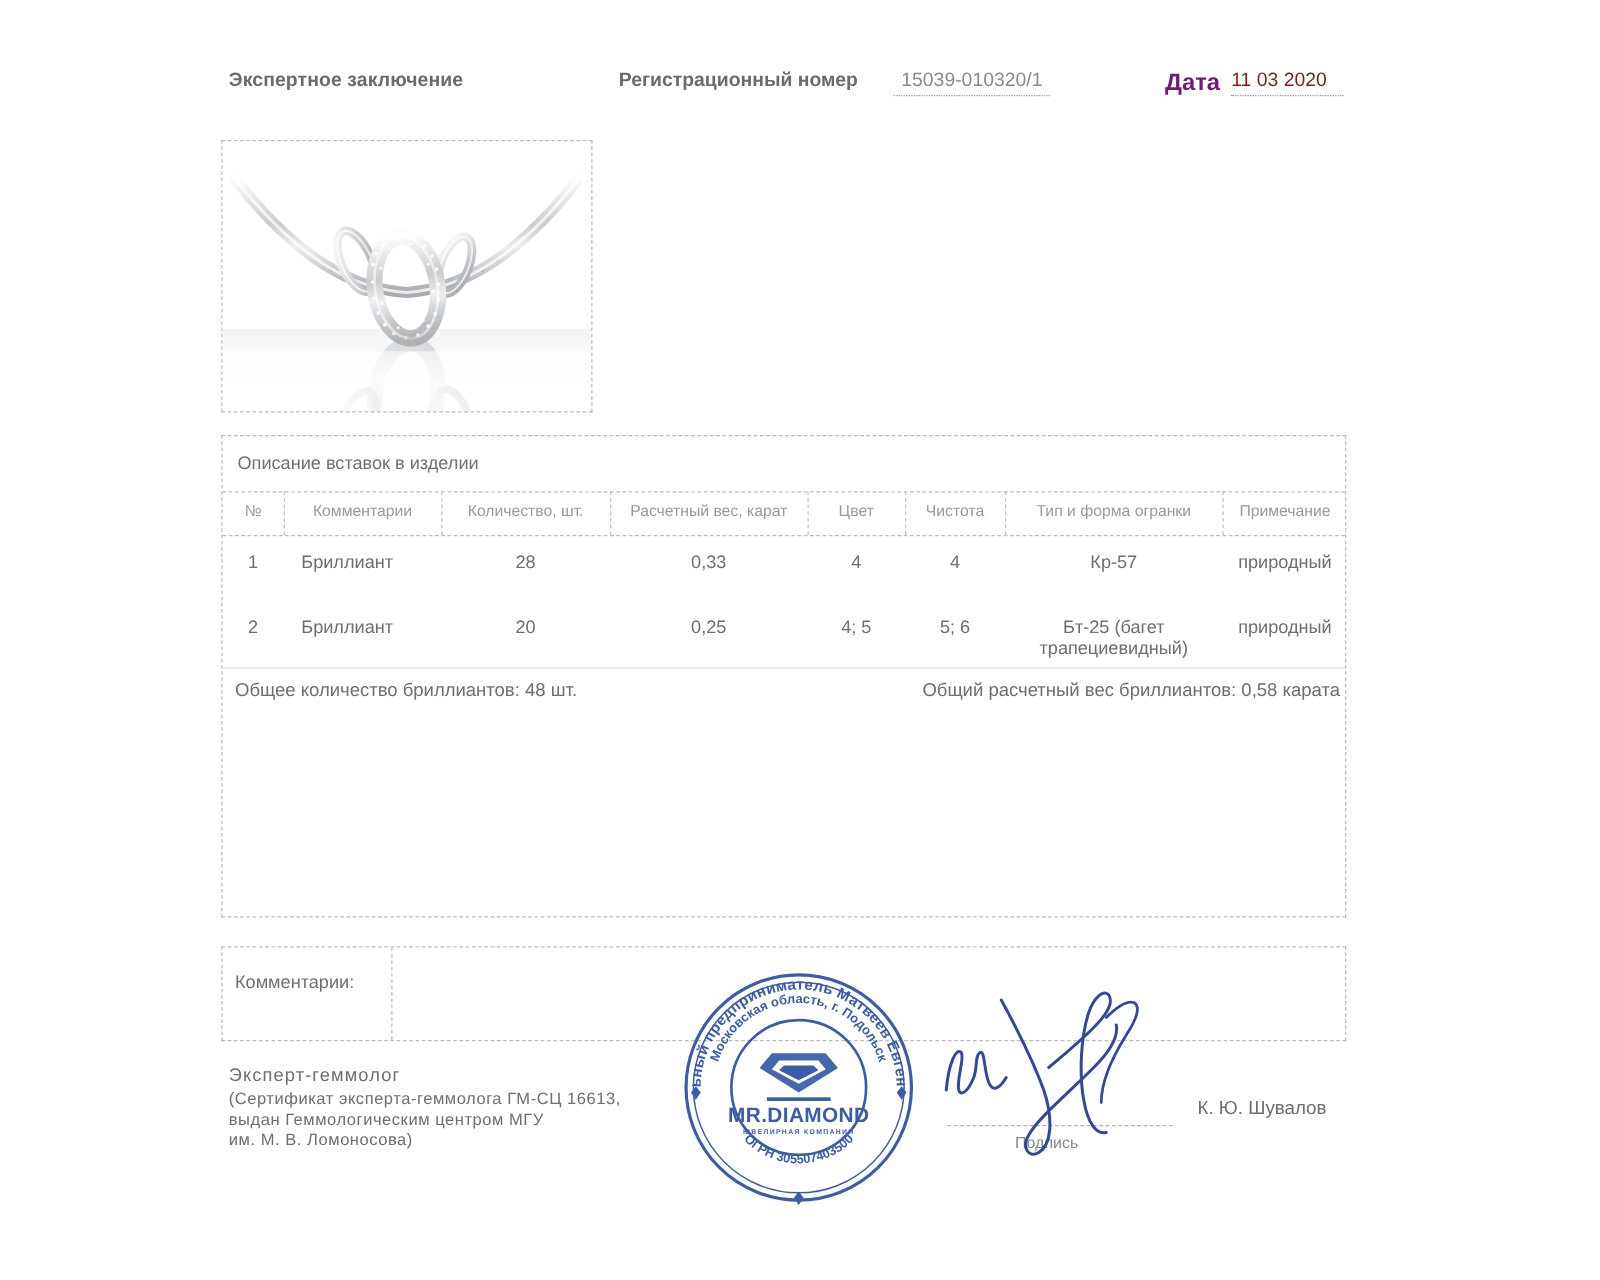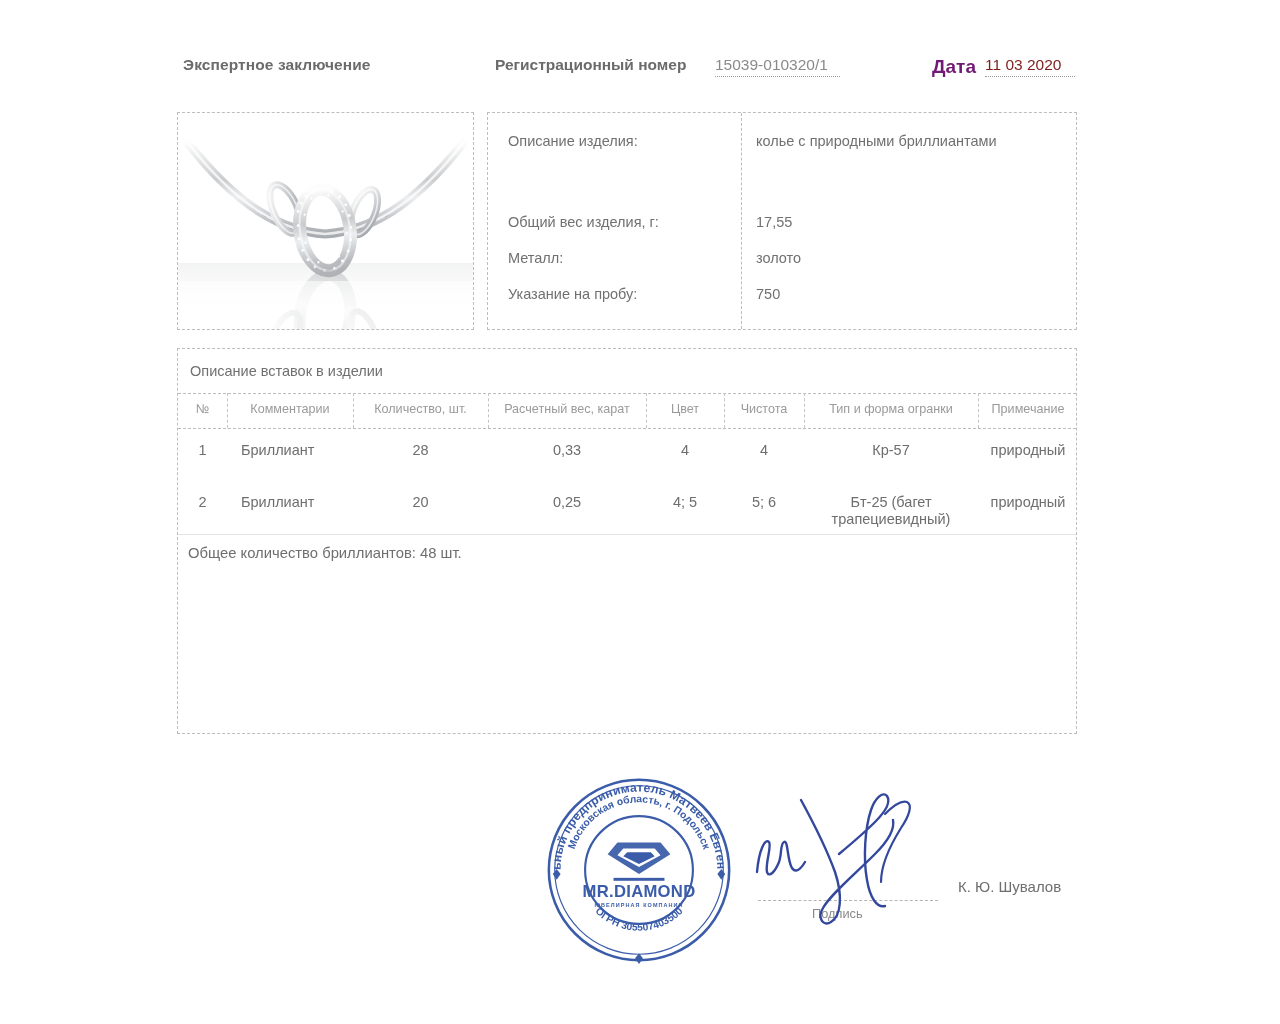--- a/index.html
+++ b/index.html
@@ -49,21 +49,21 @@
   }
   .hdr-reg-value {
     position: absolute;
     left: 538px;
     top: 0;
     font-size: 15.5px;
     color: #8a8a8a;
     border-bottom: 1px dotted #9a9a9a;
     padding-bottom: 2px;
     min-width: 125px;
-    text-align: left;
+    text-align: center;
   }
   .hdr-date-label {
     position: absolute;
     left: 755px;
     top: 0;
     font-size: 19px;
     font-weight: bold;
     color: #701a75;
   }
   .hdr-date-value {
@@ -408,35 +408,20 @@
         </g>
         <g transform="translate(186,99) rotate(22)">
           <ellipse cx="0" cy="0" rx="11" ry="24" fill="none" stroke="url(#metal2)" stroke-width="6"></ellipse>
         </g>
       </g>
       <rect x="0" y="150" width="295" height="66" fill="url(#reflfade)" opacity="0.5"></rect>
       <rect x="0" y="168" width="295" height="48" fill="#ffffff" opacity="0.55"></rect>
     </svg>
   </div>
 
-  <div class="panel desc-panel">
-    <div class="desc-divider"></div>
-
-    <div class="desc-row-label dr0">Описание изделия:</div>
-    <div class="desc-row-value dr0">колье с природными бриллиантами</div>
-
-    <div class="desc-row-label dr1">Общий вес изделия, г:</div>
-    <div class="desc-row-value dr1">17,55</div>
-
-    <div class="desc-row-label dr2">Металл:</div>
-    <div class="desc-row-value dr2">золото</div>
-
-    <div class="desc-row-label dr3">Указание на пробу:</div>
-    <div class="desc-row-value dr3">750</div>
-  </div>
 
   <div class="panel table-panel">
     <div class="table-caption">Описание вставок в изделии</div>
 
     <div class="thead-line-top"></div>
     <div class="thead-line-bot"></div>
 
     <div class="col-div" style="left:49px"></div>
     <div class="col-div" style="left:175px"></div>
     <div class="col-div" style="left:310px"></div>
@@ -467,23 +452,35 @@
     <div class="td row2" style="left:49px;  width:126px; text-align:left; padding-left:14px; box-sizing:border-box">Бриллиант</div>
     <div class="td row2" style="left:175px; width:135px">20</div>
     <div class="td row2" style="left:310px; width:158px">0,25</div>
     <div class="td row2" style="left:468px; width:78px">4; 5</div>
     <div class="td row2" style="left:546px; width:80px">5; 6</div>
     <div class="td row2 td-cut" style="left:626px; width:174px">Бт-25 (багет трапециевидный)</div>
     <div class="td row2" style="left:800px; width:100px">природный</div>
 
     <div class="totals-line"></div>
     <div class="total-left">Общее количество бриллиантов: 48 шт.</div>
+    <div class="total-right">Общий расчетный вес бриллиантов: 0,58 карата</div>
   </div>
 
-
+  <div class="panel comments-panel">
+    <div class="comments-divider"></div>
+    <div class="comments-label">Комментарии:</div>
+    <div style="position:absolute;left:150px;top:20px;font-size:14.5px;color:#707070;"></div>
+  </div>
+
+  <div class="expert-block">
+    <div class="expert-title">Эксперт-геммолог</div>
+    <div class="expert-cert">(Сертификат эксперта-геммолога ГМ-СЦ 16613,</div>
+    <div class="expert-cert">выдан Геммологическим центром МГУ</div>
+    <div class="expert-cert">им. М. В. Ломоносова)</div>
+  </div>
 
   <div class="sign-line"></div>
   <div class="sign-label">Подпись</div>
   <div class="expert-name">К. Ю. Шувалов</div>
 
   <svg class="stamp" viewBox="0 0 200 200">
     <defs>
       <path id="arcTop" d="M 20,100 A 80,80 0 0 1 180,100"></path>
       <path id="arcTop2" d="M 31,100 A 69,69 0 0 1 169,100"></path>
       <path id="arcBot" d="M 26,100 A 74,74 0 0 0 174,100"></path>

